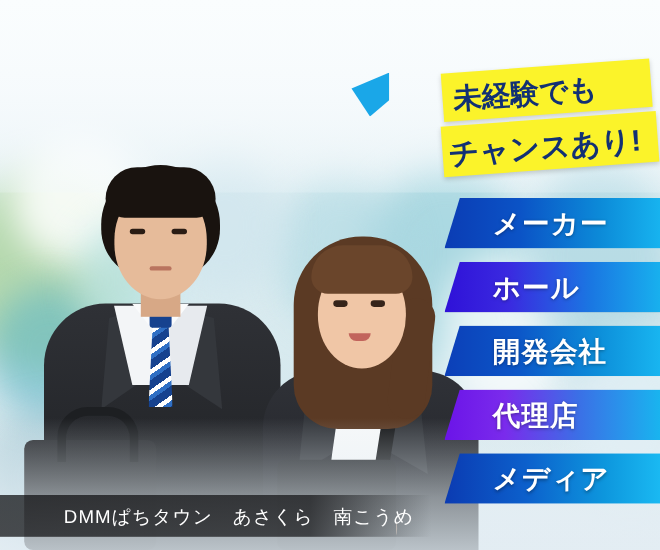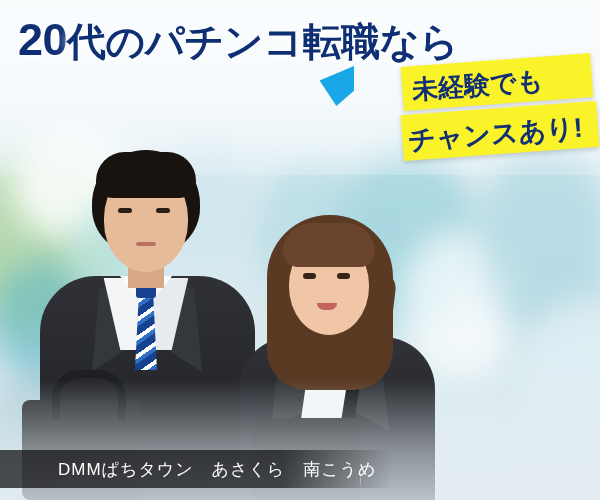--- a/index.html
+++ b/index.html
@@ -287,31 +287,45 @@
     <div class="mouth"></div>
   </div>
 
   <div class="bag-left">
     <div class="handle"></div>
   </div>
   <div class="bag-right"></div>
 
   <div class="bg-fade-bottom"></div>
 
-  <div class="headline">
-    <span class="num">20</span><span>代のパチンコ転職なら</span>
-  </div>
 
   <div class="arrow-swoosh"></div>
 
   <div class="badge">
     <div class="bar bar1"></div>
     <div class="bar bar2"></div>
     <div class="txt txt1">未経験でも</div>
     <div class="txt txt2">チャンスあり!</div>
   </div>
 
+  <div class="cats">
+    <div class="cat c-maker">
+      <span>メーカー</span>
+    </div>
+    <div class="cat c-hall">
+      <span>ホール</span>
+    </div>
+    <div class="cat c-dev">
+      <span>開発会社</span>
+    </div>
+    <div class="cat c-agent">
+      <span>代理店</span>
+    </div>
+    <div class="cat c-media">
+      <span>メディア</span>
+    </div>
+  </div>
 
   <div class="caption">
     <span>DMMぱちタウン　あさくら　南こうめ</span>
   </div>
 
 </div>
 
 </body></html>

